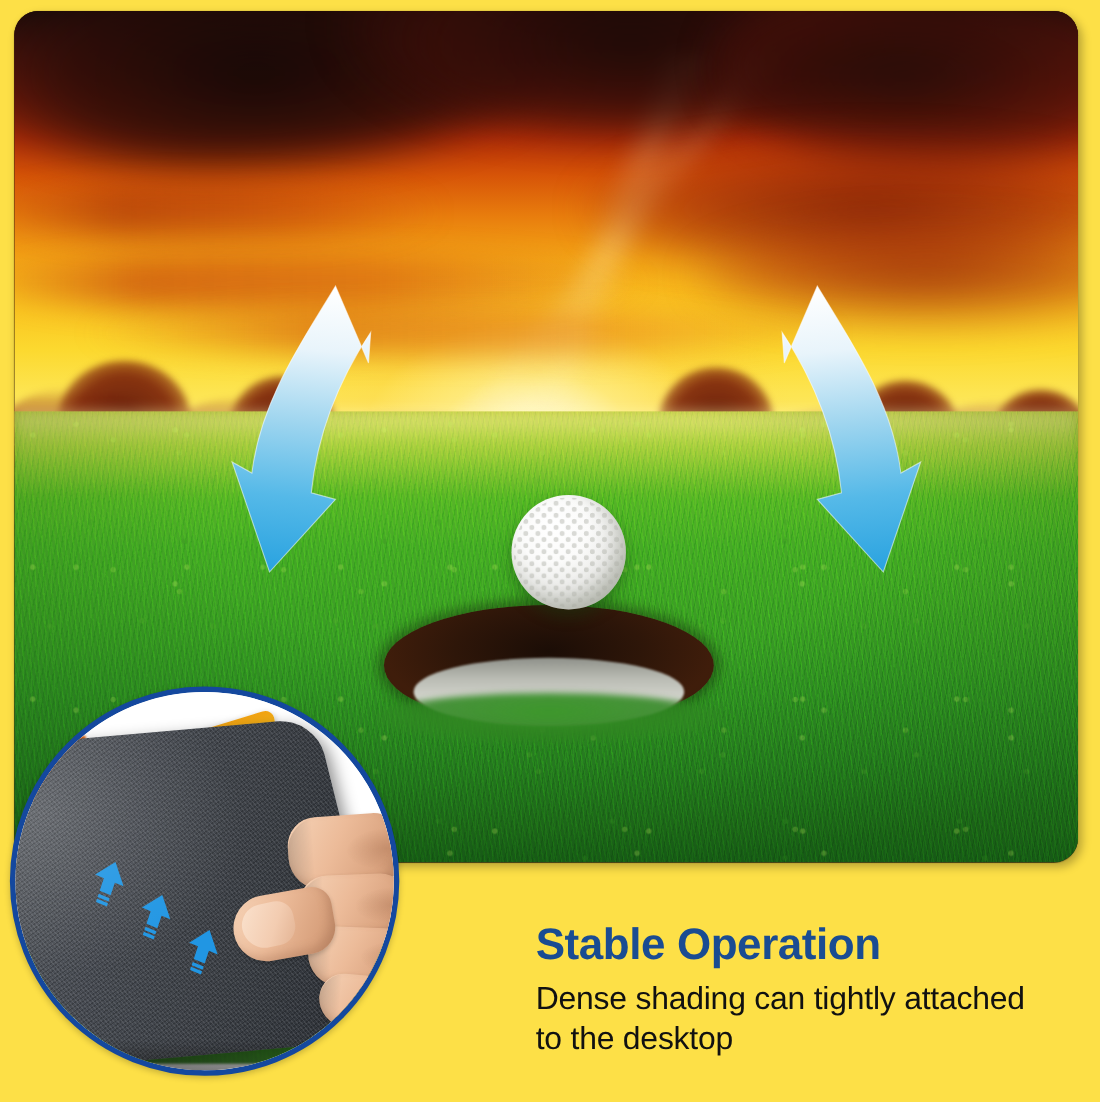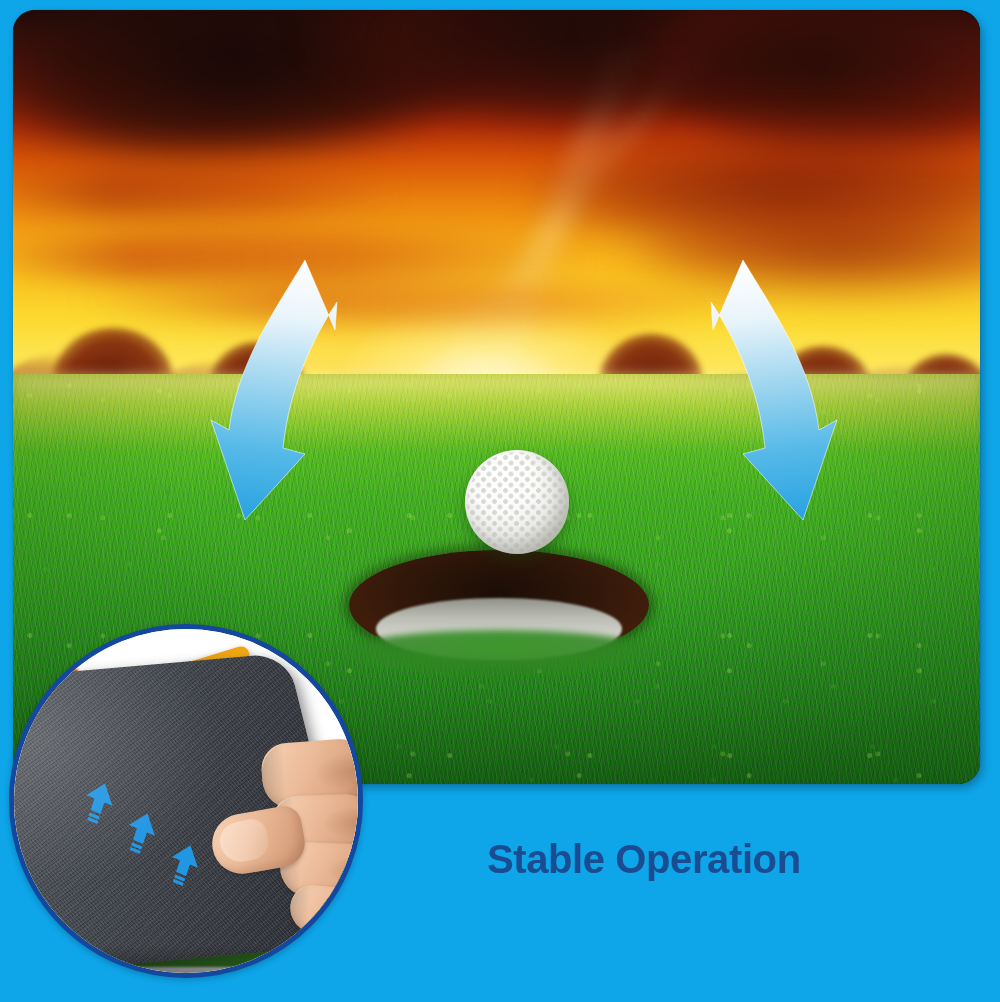--- a/index.html
+++ b/index.html
@@ -13,21 +13,21 @@
     height: 1002px;
     position: relative;
     overflow: hidden;
     font-family: "Liberation Sans", sans-serif;
     -webkit-font-smoothing: antialiased;
   }
 
   .stage {
     position: absolute;
     inset: 0;
-    background: #0ea5e9;
+    background: #fde047;
   }
 
   
   .mousepad {
     position: absolute;
     left: 13px;
     top: 10px;
     width: 967px;
     height: 774px;
     border-radius: 22px;
@@ -667,15 +667,16 @@
         <div class="finger thumb"></div>
         <div class="thumbnail-plate"></div>
       </div>
 
       <div class="inset-desk-shadow"></div>
     </div>
   </div>
 
   <div class="textblock">
     <h2 class="headline">Stable Operation</h2>
+    <p class="subcopy">Dense shading can tightly attached to the desktop</p>
   </div>
 
 </div>
 
 </body></html>

